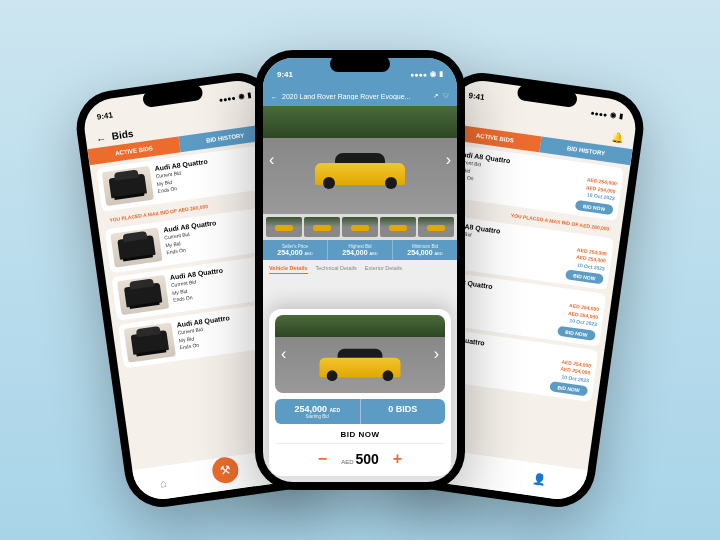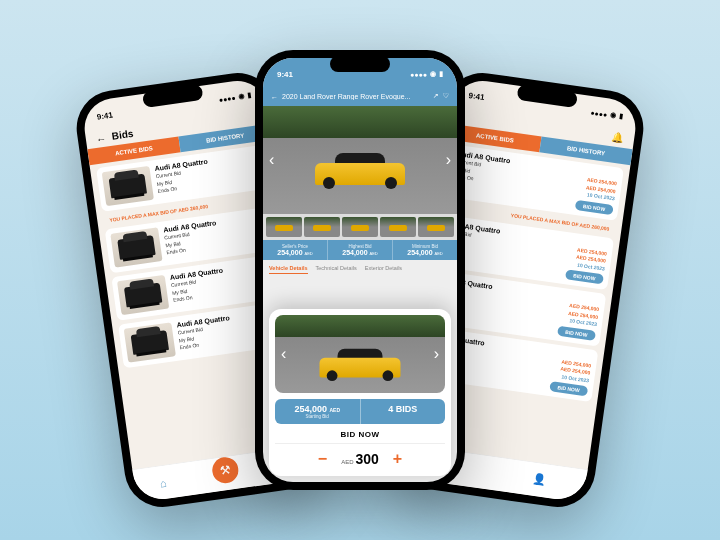--- a/index.html
+++ b/index.html
@@ -433,26 +433,26 @@
         </div>
         <span class="hero-nav hero-nav-right">›</span>
       </div>
       <div class="modal-stats">
         <div class="modal-stat">
           <div class="modal-stat-val"><span>254,000</span> <span class="cur">AED</span></div>
           <div class="modal-stat-label">Starting Bid</div>
         </div>
         <div class="modal-stat-divider"></div>
         <div class="modal-stat">
-          <div class="modal-stat-val">4 BIDS</div>
+          <div class="modal-stat-val">0 BIDS</div>
         </div>
       </div>
       <div class="bid-now-label">BID NOW</div>
       <div class="stepper">
         <span class="step-btn">−</span>
         <span>
-          <span class="step-cur">AED</span><span class="step-val">300</span>
+          <span class="step-cur">AED</span><span class="step-val">500</span>
         </span>
         <span class="step-btn">+</span>
       </div>
     </div>
   </div>
 </div>
 
 </body></html>

